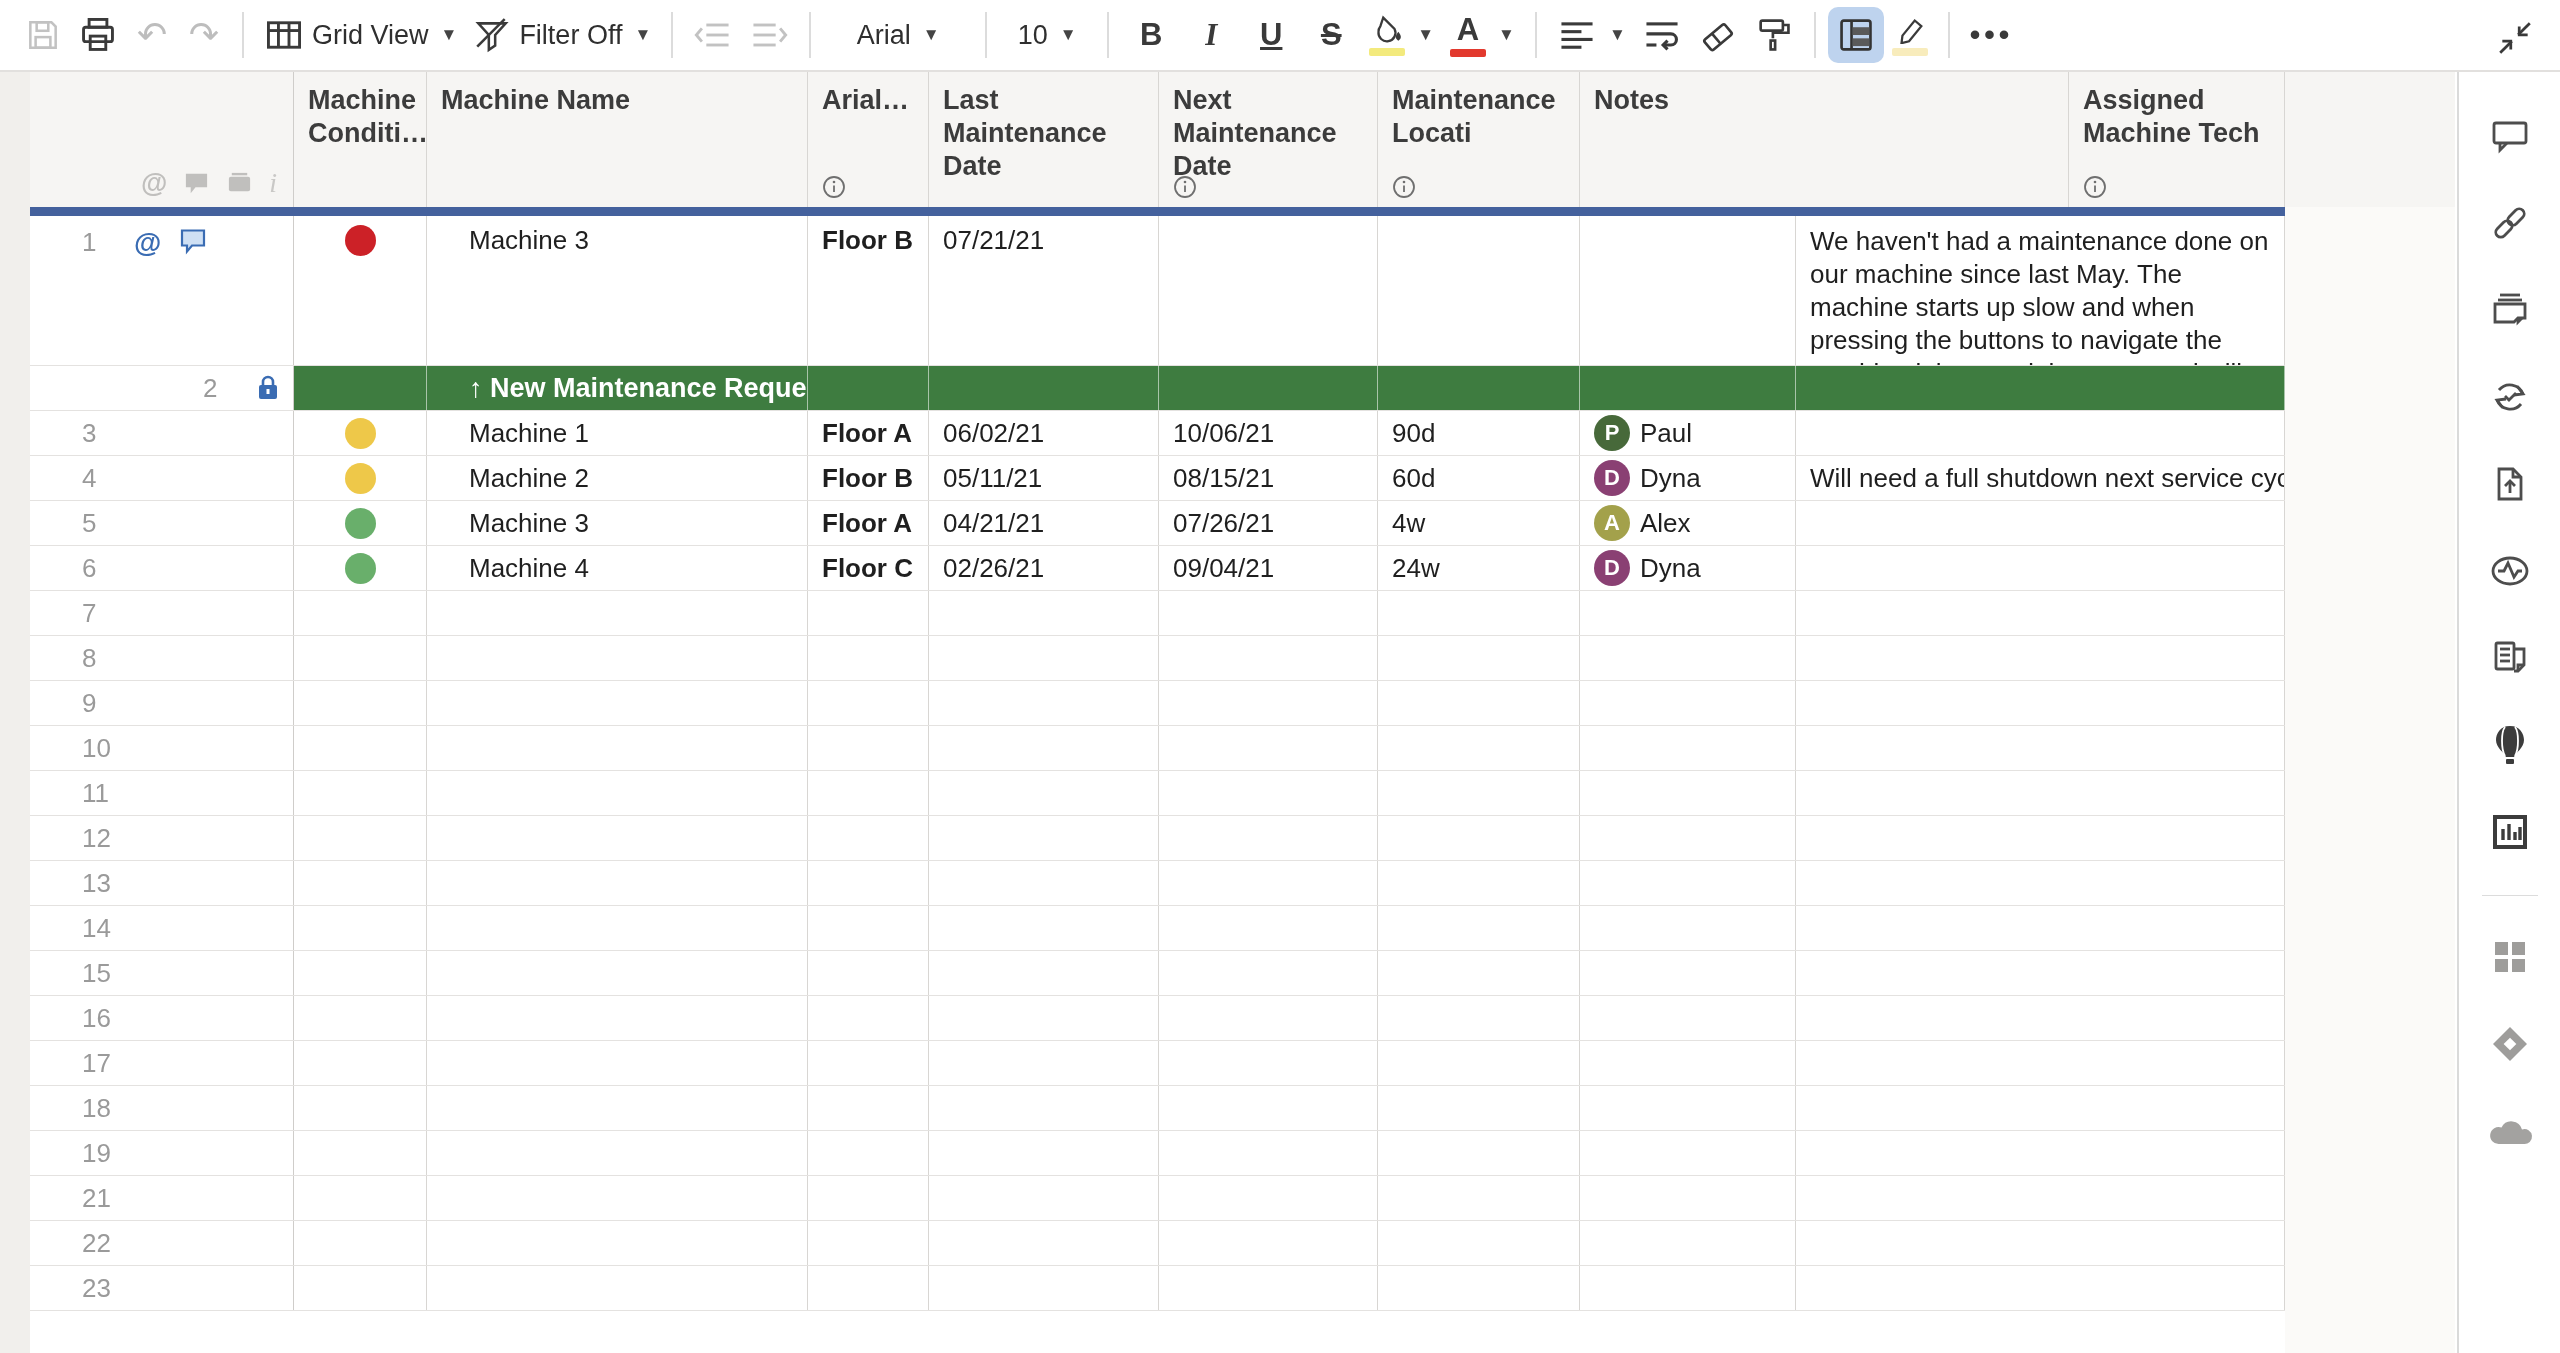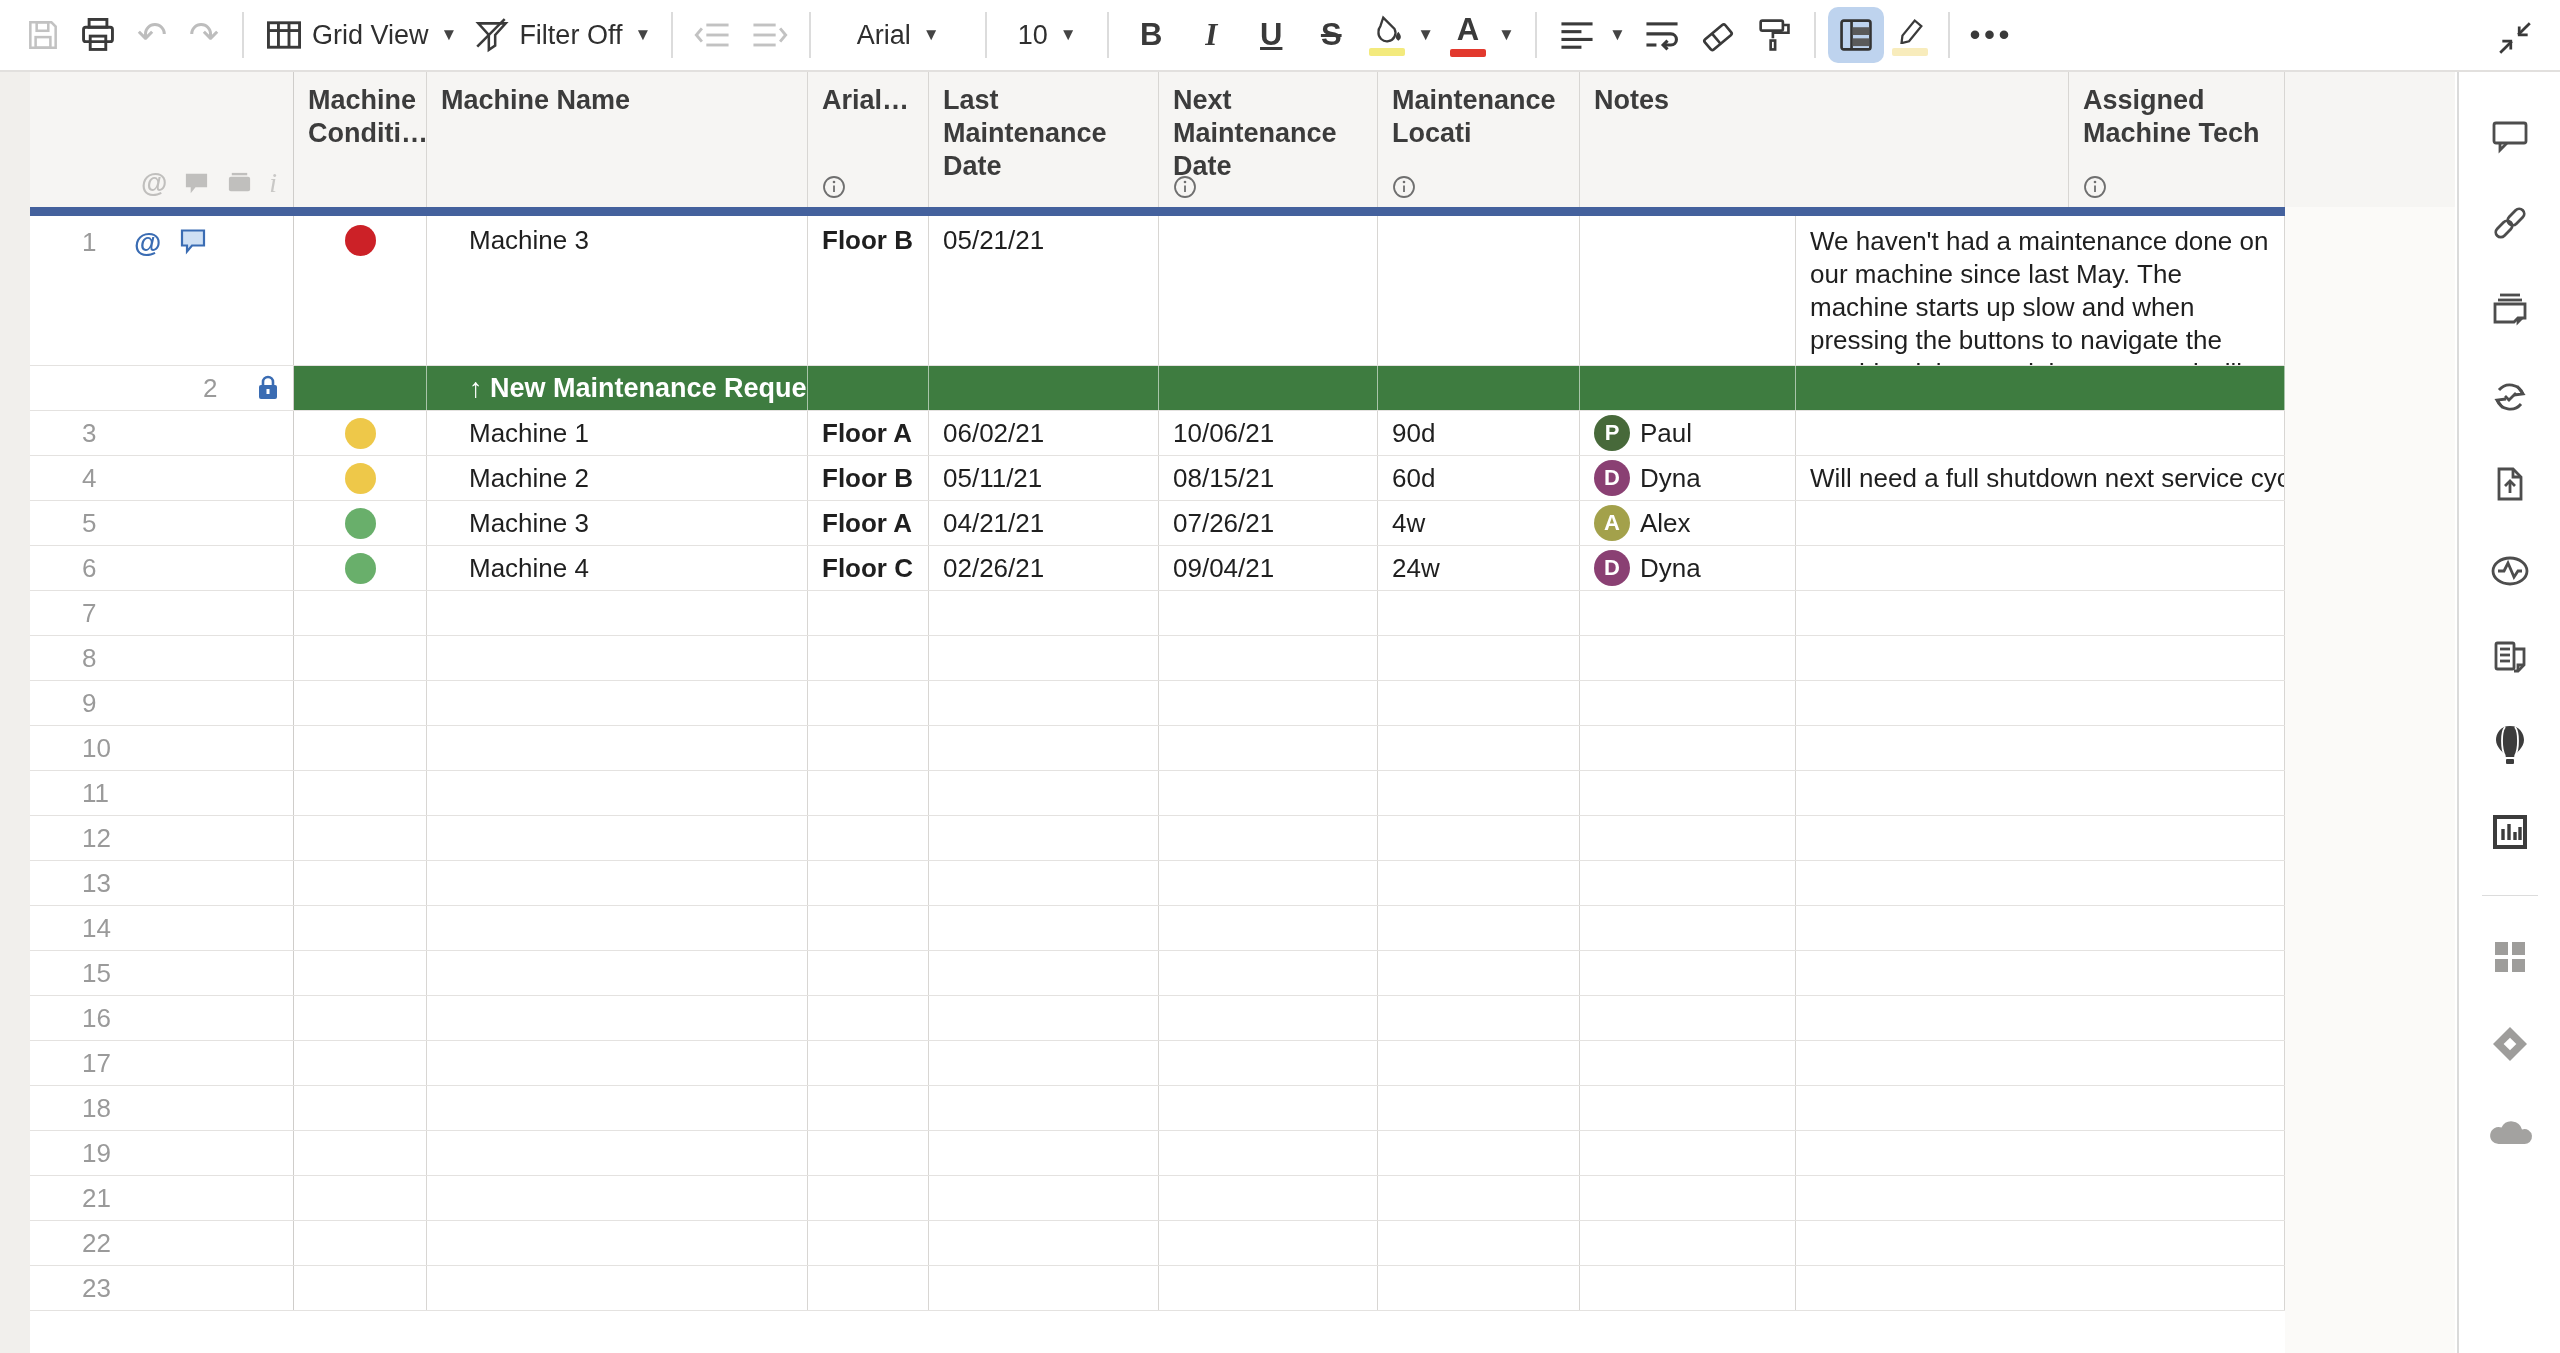--- a/index.html
+++ b/index.html
@@ -333,21 +333,21 @@
     <div class="cell c-cond">
         <span class="dot" style="background:#cc2127;"></span>
       </div>
     <div class="cell c-name">
         <span>Machine 3</span>
       </div>
     <div class="cell c-loc">
         <span>Floor B</span>
       </div>
     <div class="cell c-last">
-        <span>05/21/21</span>
+        <span>07/21/21</span>
       </div>
     <div class="cell c-next"></div>
     <div class="cell c-cad"></div>
     <div class="cell c-asg"></div>
     <div class="cell c-notes" style="white-space:normal;">
       <div class="notes-wrap">We haven't had a maintenance done on our machine since last May. The machine starts up slow and when pressing the buttons to navigate the machine it lags and the command will happen seconds later.</div>
     </div>
   </div>
 
   <div class="row green">

